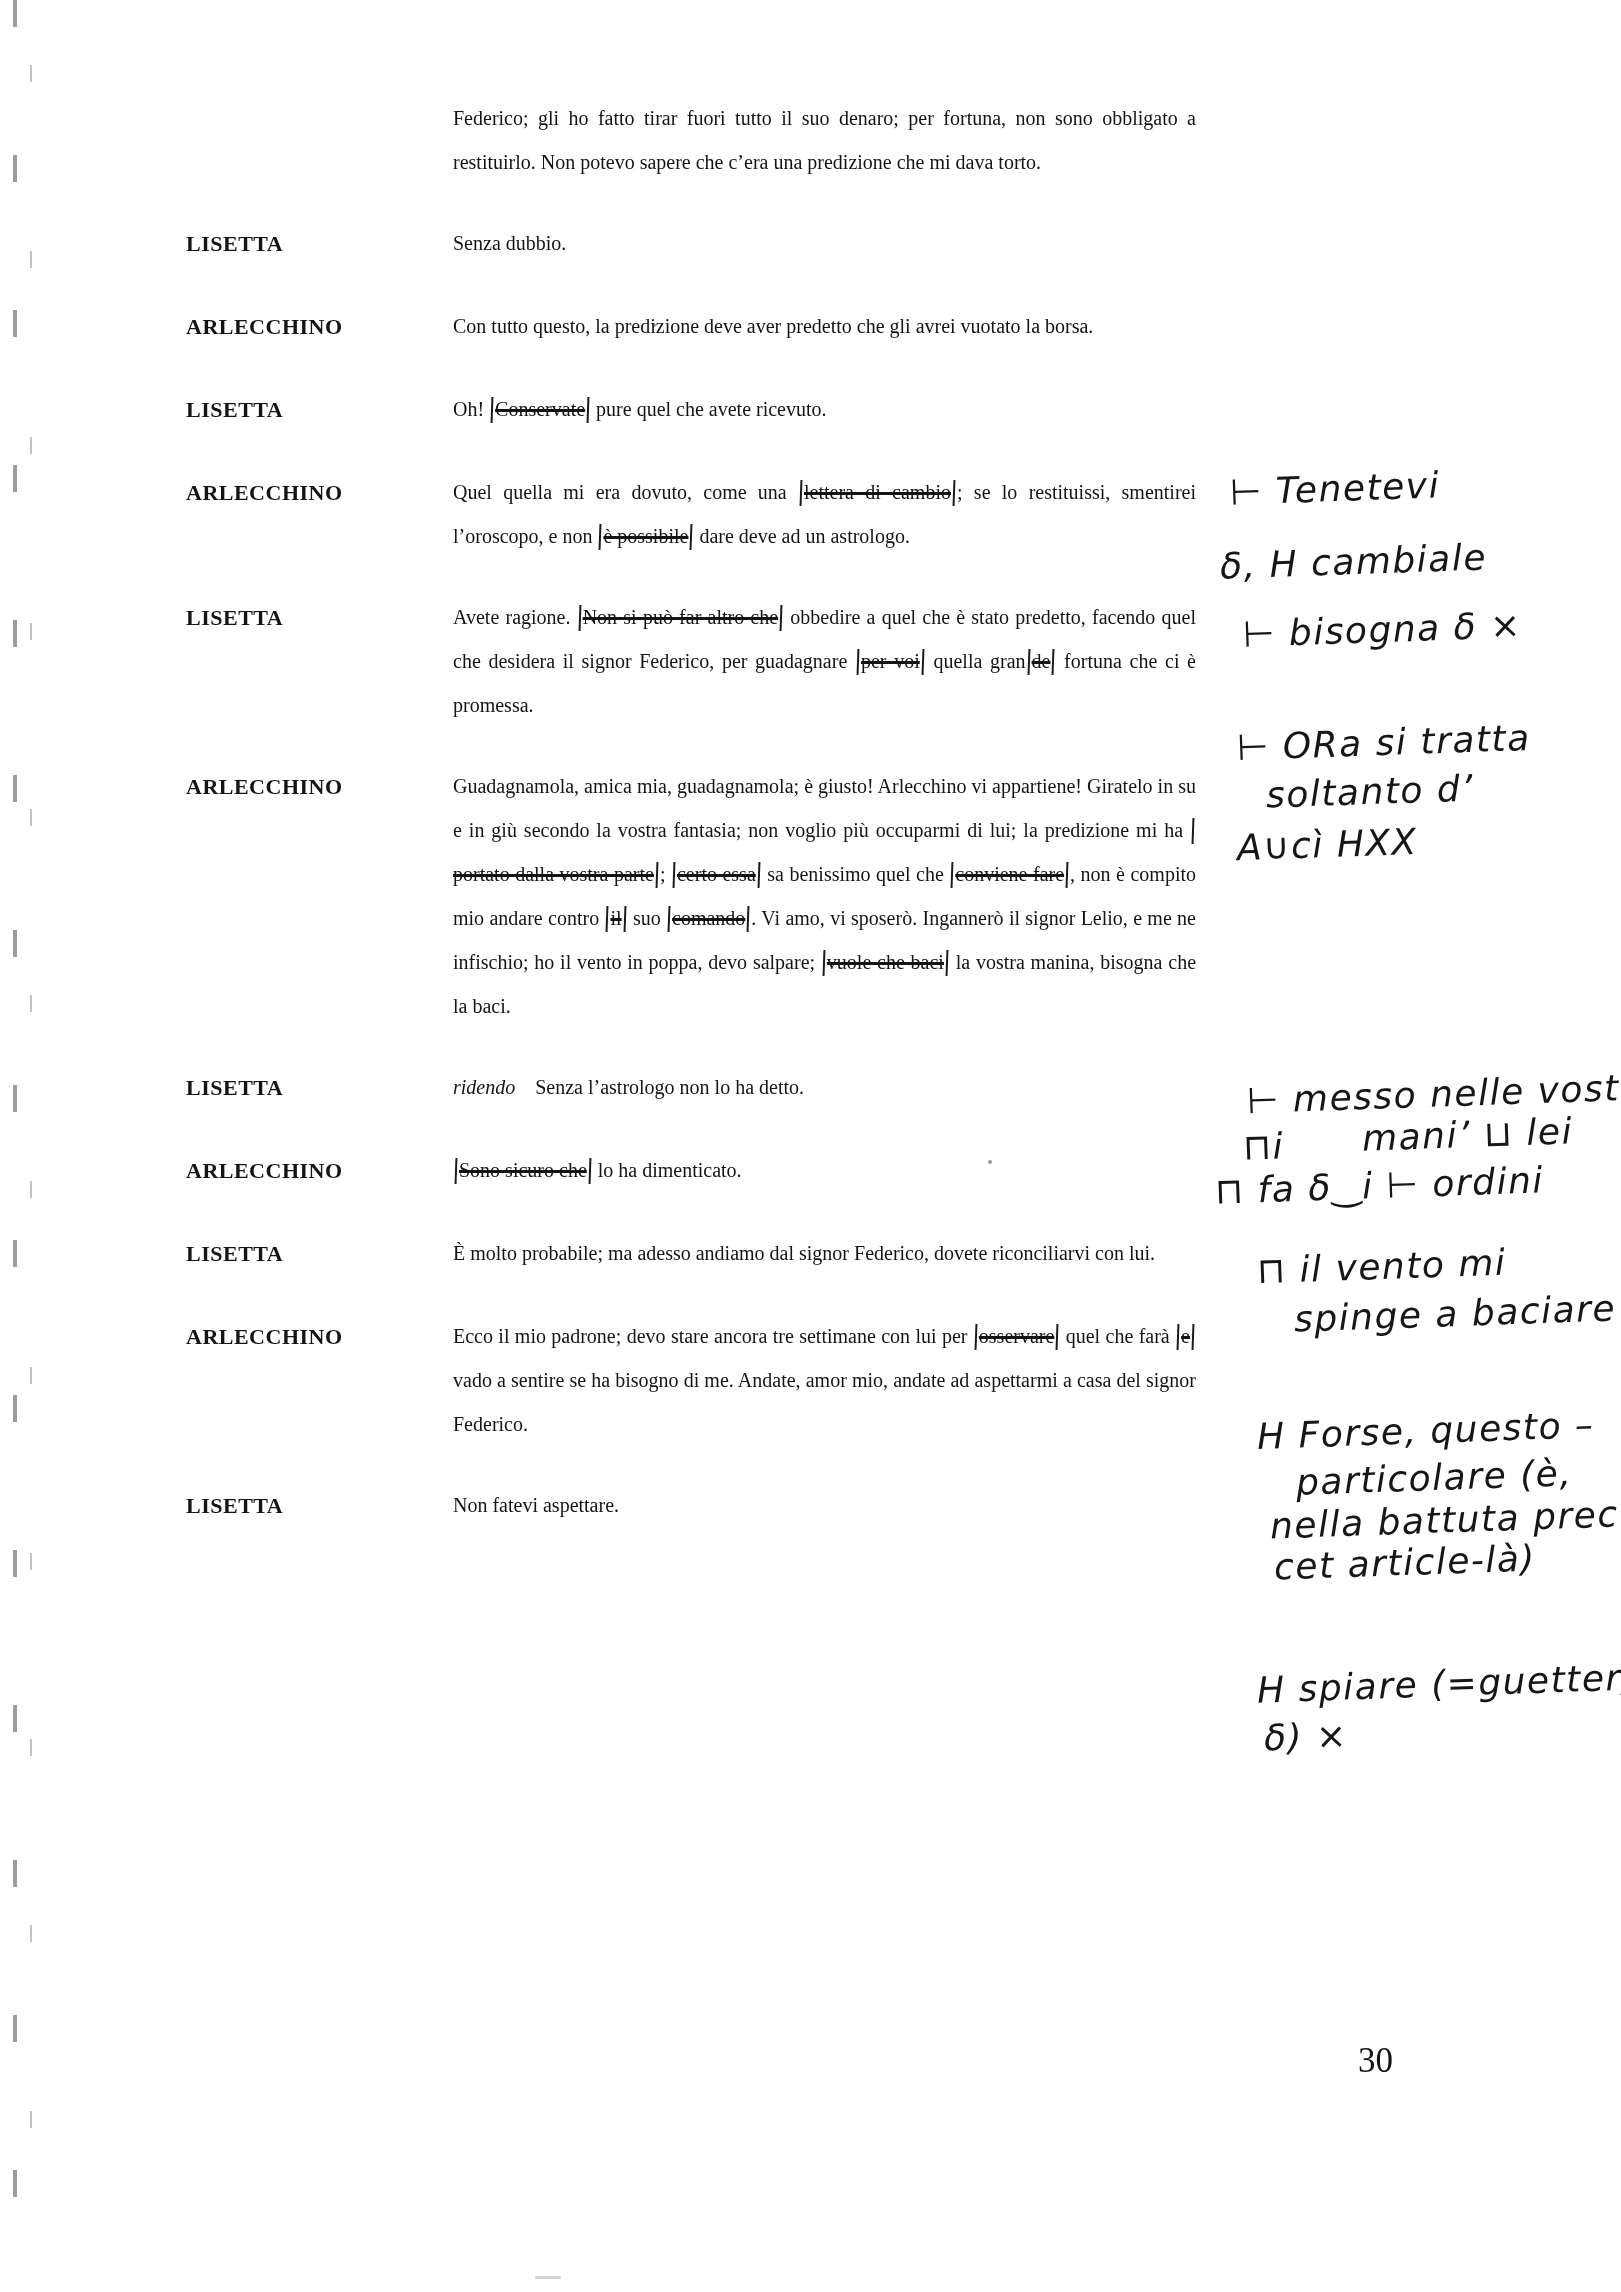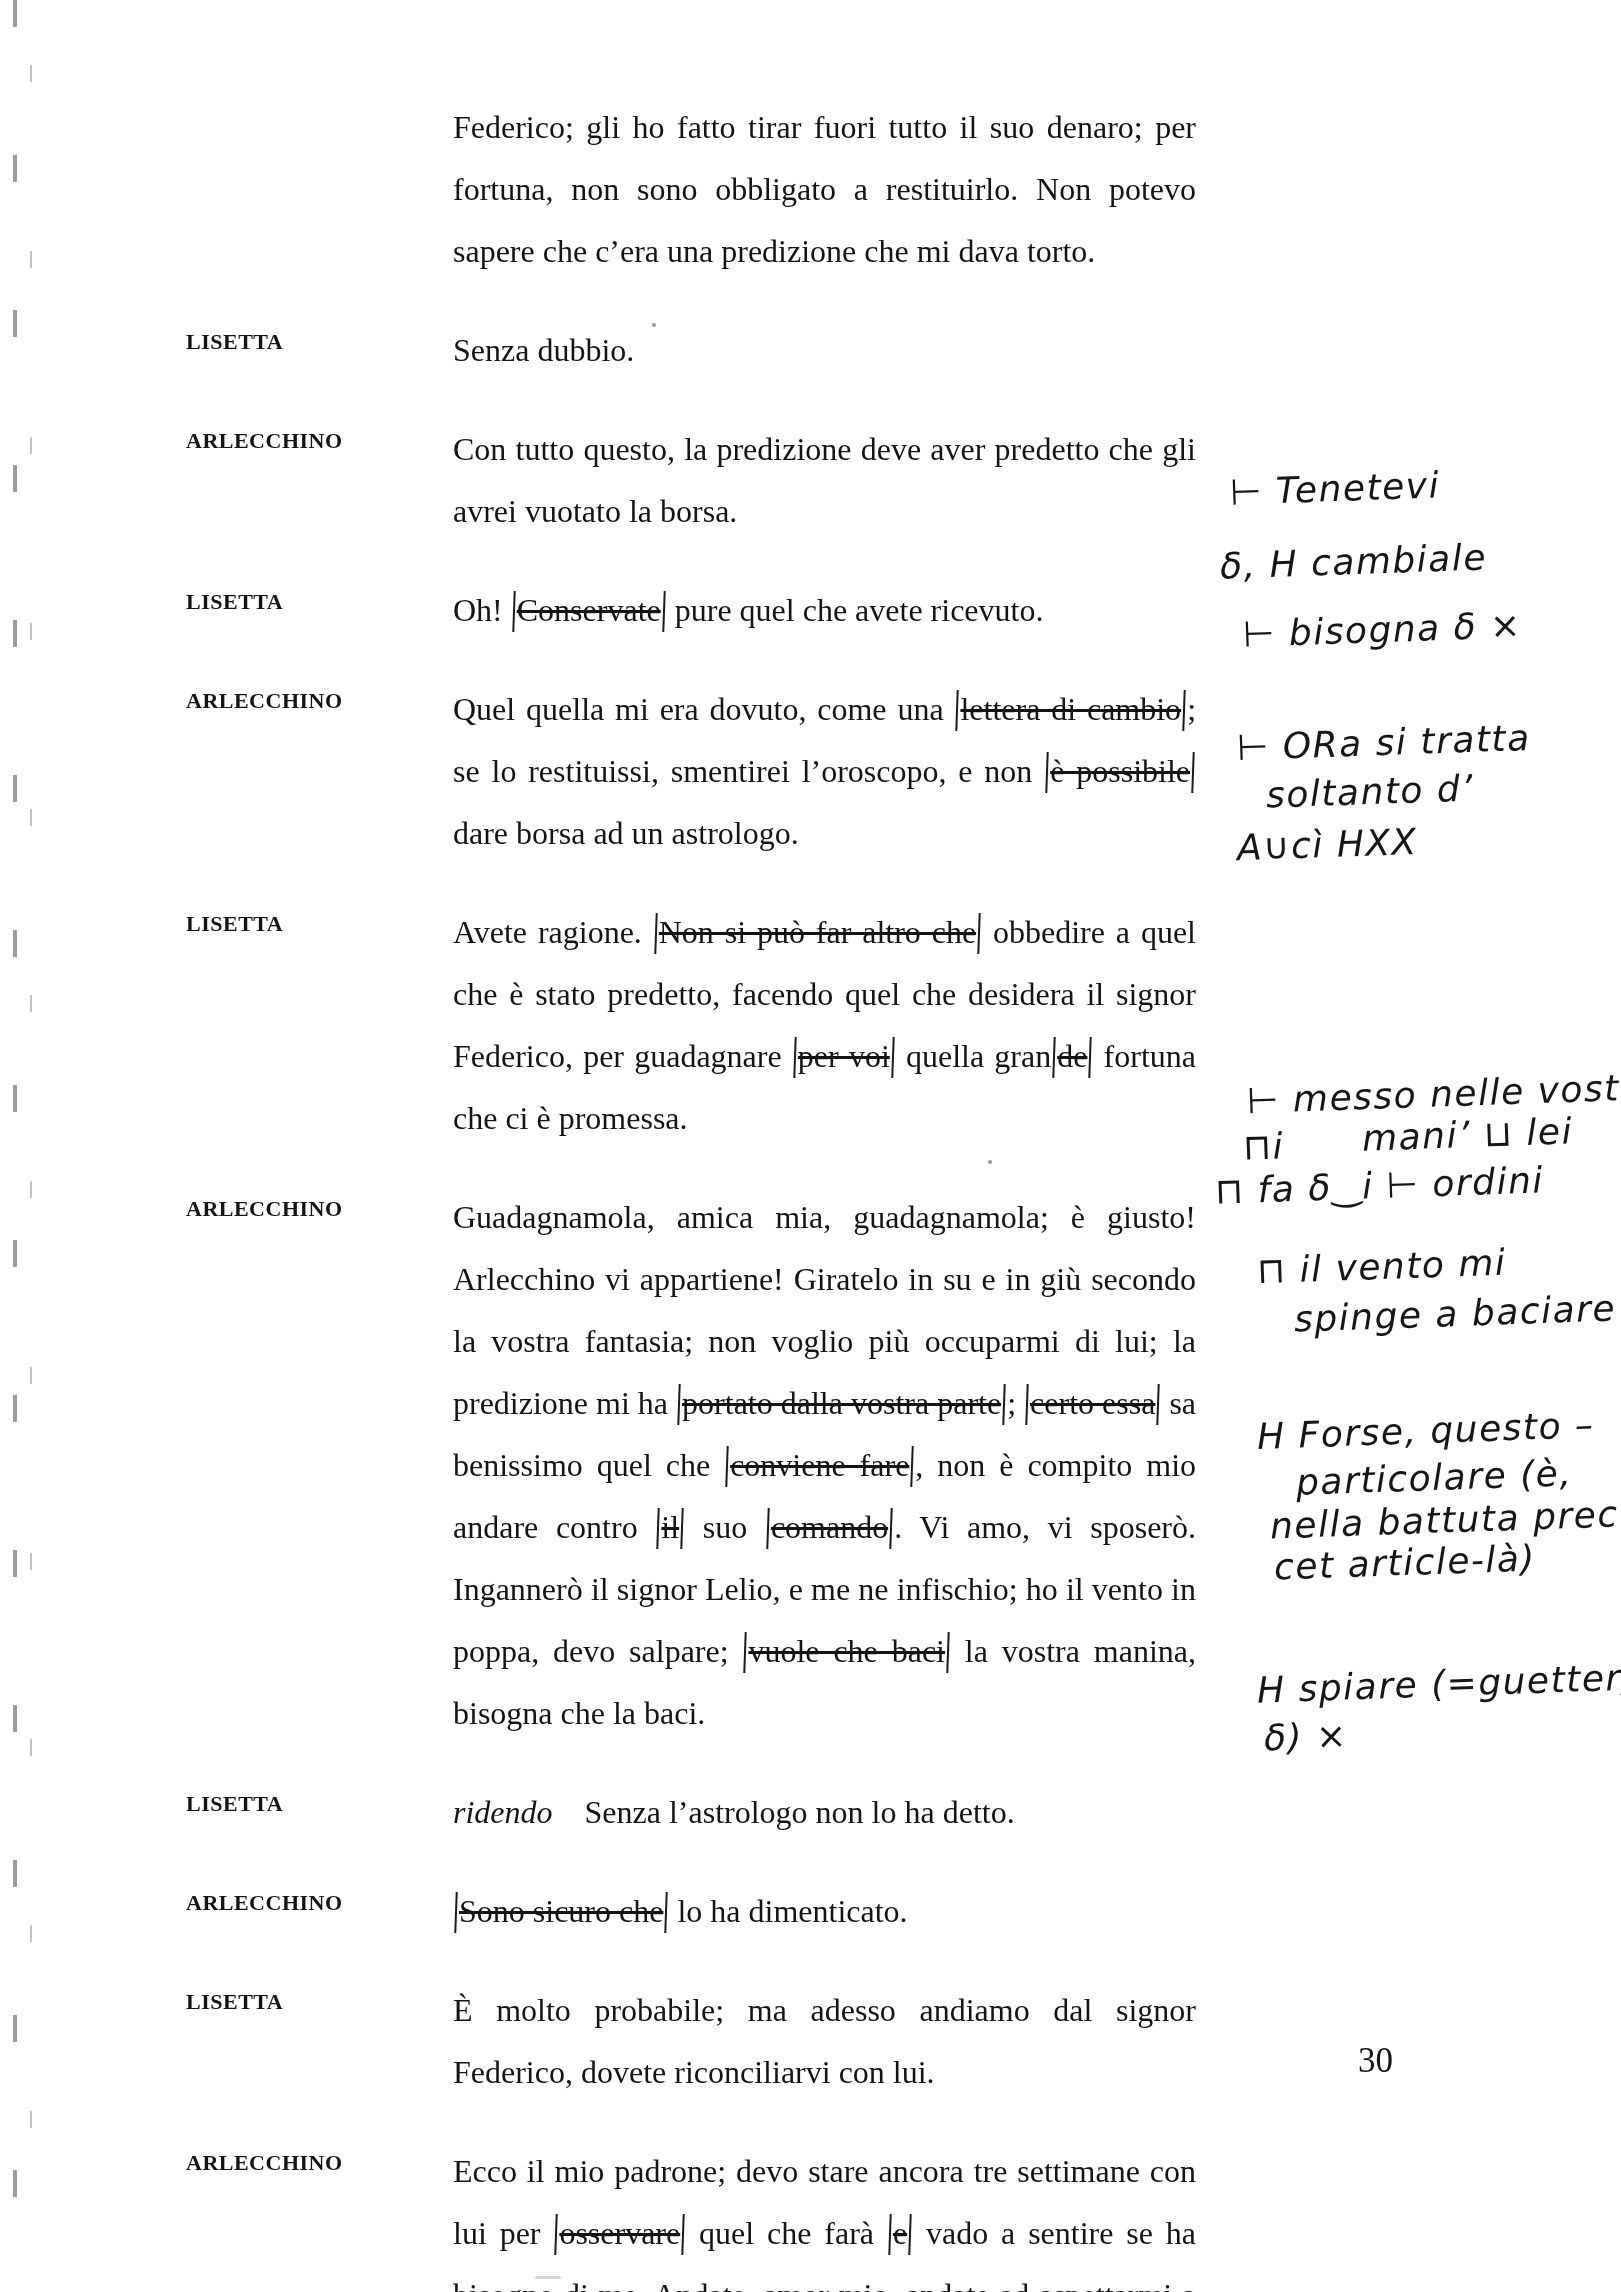--- a/index.html
+++ b/index.html
@@ -33,21 +33,21 @@
     position:absolute;left:186px;top:96px;width:1012px;
   }
   .entry{display:flex;margin-bottom:37px;}
   .speaker{
     width:267px;flex:0 0 267px;
     font-weight:bold;font-size:22px;line-height:46px;
     letter-spacing:0.5px;
   }
   .dialogue{
     width:743px;flex:0 0 743px;
-    font-size:32px;line-height:62px;
+    font-size:20px;line-height:44px;
     text-align:justify;
   }
   .stage{font-style:italic;}
   .struck{
     text-decoration:line-through;
     text-decoration-thickness:2.5px;
     position:relative;
   }
   .struck::before,.struck::after{
     content:"";display:inline-block;width:0;height:1.28em;
@@ -94,21 +94,21 @@
       <div class="entry">
         <div class="speaker">ARLECCHINO</div>
         <div class="dialogue"><span class="plain">Con tutto questo, la predizione deve aver predetto che gli avrei vuotato la borsa.</span></div>
       </div>
       <div class="entry">
         <div class="speaker">LISETTA</div>
         <div class="dialogue"><span class="plain">Oh! </span><span class="struck">Conservate</span><span class="plain"> pure quel che avete ricevuto.</span></div>
       </div>
       <div class="entry">
         <div class="speaker">ARLECCHINO</div>
-        <div class="dialogue"><span class="plain">Quel quella mi era dovuto, come una </span><span class="struck">lettera di cambio</span><span class="plain">; se lo restituissi, smentirei l’oroscopo, e non </span><span class="struck">è possibile</span><span class="plain"> dare borsa ad un astrologo.</span></div>
+        <div class="dialogue"><span class="plain">Quel quella mi era dovuto, come una </span><span class="struck">lettera di cambio</span><span class="plain">; se lo restituissi, smentirei l’oroscopo, e non </span><span class="struck">è possibile</span><span class="plain"> dare deve ad un astrologo.</span></div>
       </div>
       <div class="entry">
         <div class="speaker">LISETTA</div>
         <div class="dialogue"><span class="plain">Avete ragione. </span><span class="struck">Non si può far altro che</span><span class="plain"> obbedire a quel che è stato predetto, facendo quel che desidera il signor Federico, per guadagnare </span><span class="struck">per voi</span><span class="plain"> quella gran</span><span class="struck">de</span><span class="plain"> fortuna che ci è promessa.</span></div>
       </div>
       <div class="entry">
         <div class="speaker">ARLECCHINO</div>
         <div class="dialogue"><span class="plain">Guadagnamola, amica mia, guadagnamola; è giusto! Arlecchino vi appartiene! Giratelo in su e in giù secondo la vostra fantasia; non voglio più occuparmi di lui; la predizione mi ha </span><span class="struck">portato dalla vostra parte</span><span class="plain">; </span><span class="struck">certo essa</span><span class="plain"> sa benissimo quel che </span><span class="struck">conviene fare</span><span class="plain">, non è compito mio andare contro </span><span class="struck">il</span><span class="plain"> suo </span><span class="struck">comando</span><span class="plain">. Vi amo, vi sposerò. Ingannerò il signor Lelio, e me ne infischio; ho il vento in poppa, devo salpare; </span><span class="struck">vuole che baci</span><span class="plain"> la vostra manina, bisogna che la baci.</span></div>
       </div>
       <div class="entry">

